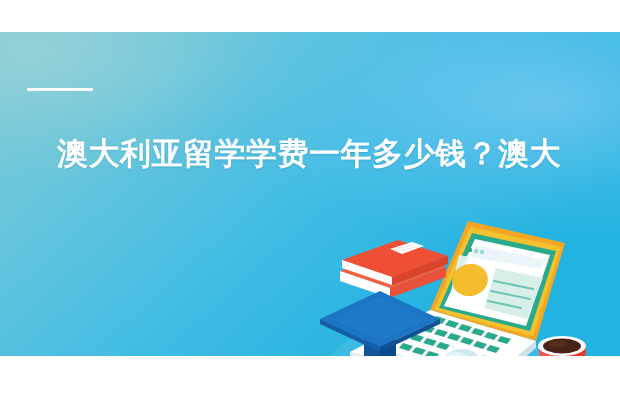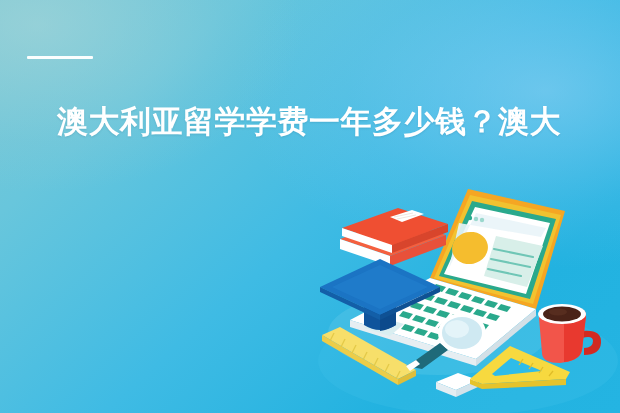--- a/index.html
+++ b/index.html
@@ -3,23 +3,24 @@
 <meta charset="utf-8">
 <style>
   html, body {
     margin: 0;
     padding: 0;
     background: #ffffff;
   }
   #banner {
     position: relative;
     width: 620px;
-    height: 413px;
+    height: 324px;
     overflow: hidden;
     font-family: "Liberation Sans", "DejaVu Sans", sans-serif;
+    margin-top: 32px;
   }
   
   .bg-base {
     position: absolute;
     inset: 0;
     background: linear-gradient(138deg,
                 #7ac8d4 0%,
                 #68c6dc 22%,
                 #3fbbe4 52%,
                 #22b2e0 78%,

